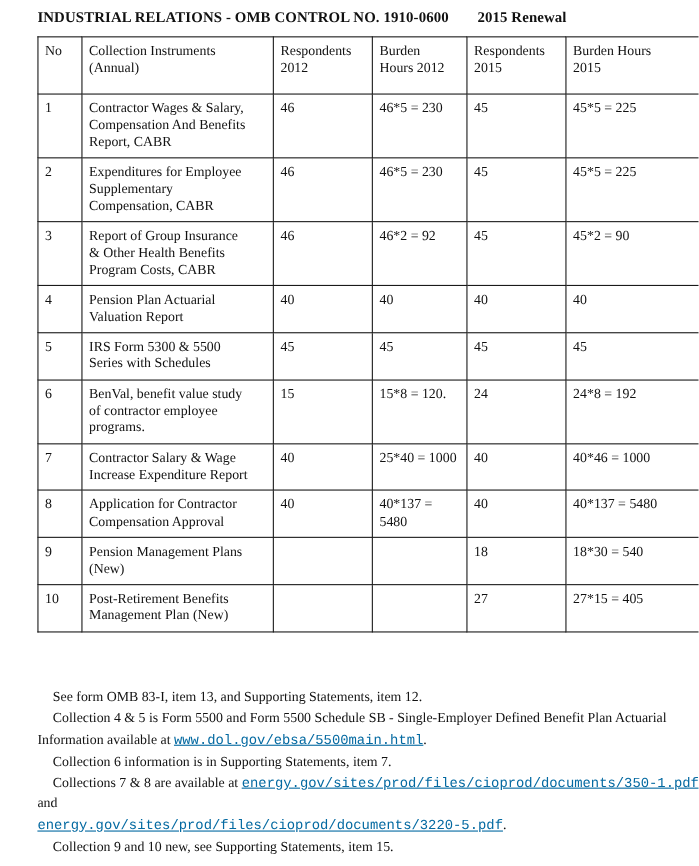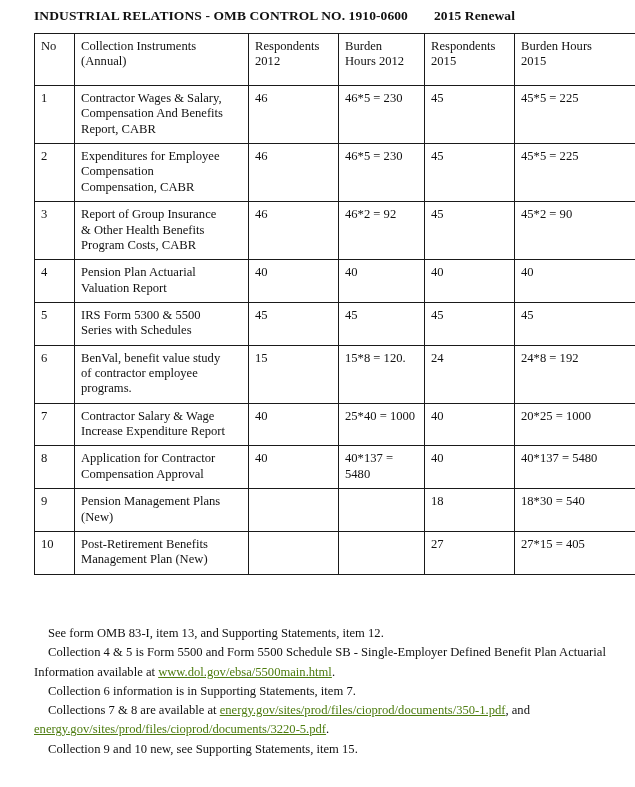--- a/index.html
+++ b/index.html
@@ -76,22 +76,23 @@
     line-height: 1.45;
   }
   .notes p {
     margin: 0 0 1px 0;
     text-indent: 14px;
   }
   .notes p.noindent {
     text-indent: 0;
   }
   .lnk {
-    color: #4d7c0f;
+    color: #0369a1;
     text-decoration: underline;
+    font-family: Liberation Mono, monospace;
   }
   .notes .wrap-cont {
     text-indent: 0;
   }
 </style>
 </head>
 <body>
 
 <div class="page">
 
@@ -145,21 +146,21 @@
         <td><span>46</span></td>
         <td><span>46*5 = 230</span></td>
         <td><span>45</span></td>
         <td><span>45*5 = 225</span></td>
       </tr>
 
       <tr class="r">
         <td><span>2</span></td>
         <td>
           <span class="cell-sub">Expenditures for Employee</span>
-          <span class="cell-sub">Compensation</span>
+          <span class="cell-sub">Supplementary</span>
           <span class="cell-sub">Compensation, CABR</span>
         </td>
         <td><span>46</span></td>
         <td><span>46*5 = 230</span></td>
         <td><span>45</span></td>
         <td><span>45*5 = 225</span></td>
       </tr>
 
       <tr class="r">
         <td><span>3</span></td>
@@ -213,21 +214,21 @@
 
       <tr class="r">
         <td><span>7</span></td>
         <td>
           <span class="cell-sub">Contractor Salary &amp; Wage</span>
           <span class="cell-sub">Increase Expenditure Report</span>
         </td>
         <td><span>40</span></td>
         <td><span>25*40 = 1000</span></td>
         <td><span>40</span></td>
-        <td class="pad-top-3"><span>20*25 = 1000</span></td>
+        <td class="pad-top-3"><span>40*46 = 1000</span></td>
       </tr>
 
       <tr class="r">
         <td><span>8</span></td>
         <td>
           <span class="cell-sub">Application for Contractor</span>
           <span class="cell-sub">Compensation Approval</span>
         </td>
         <td><span>40</span></td>
         <td><span>40*137 = 5480</span></td>

